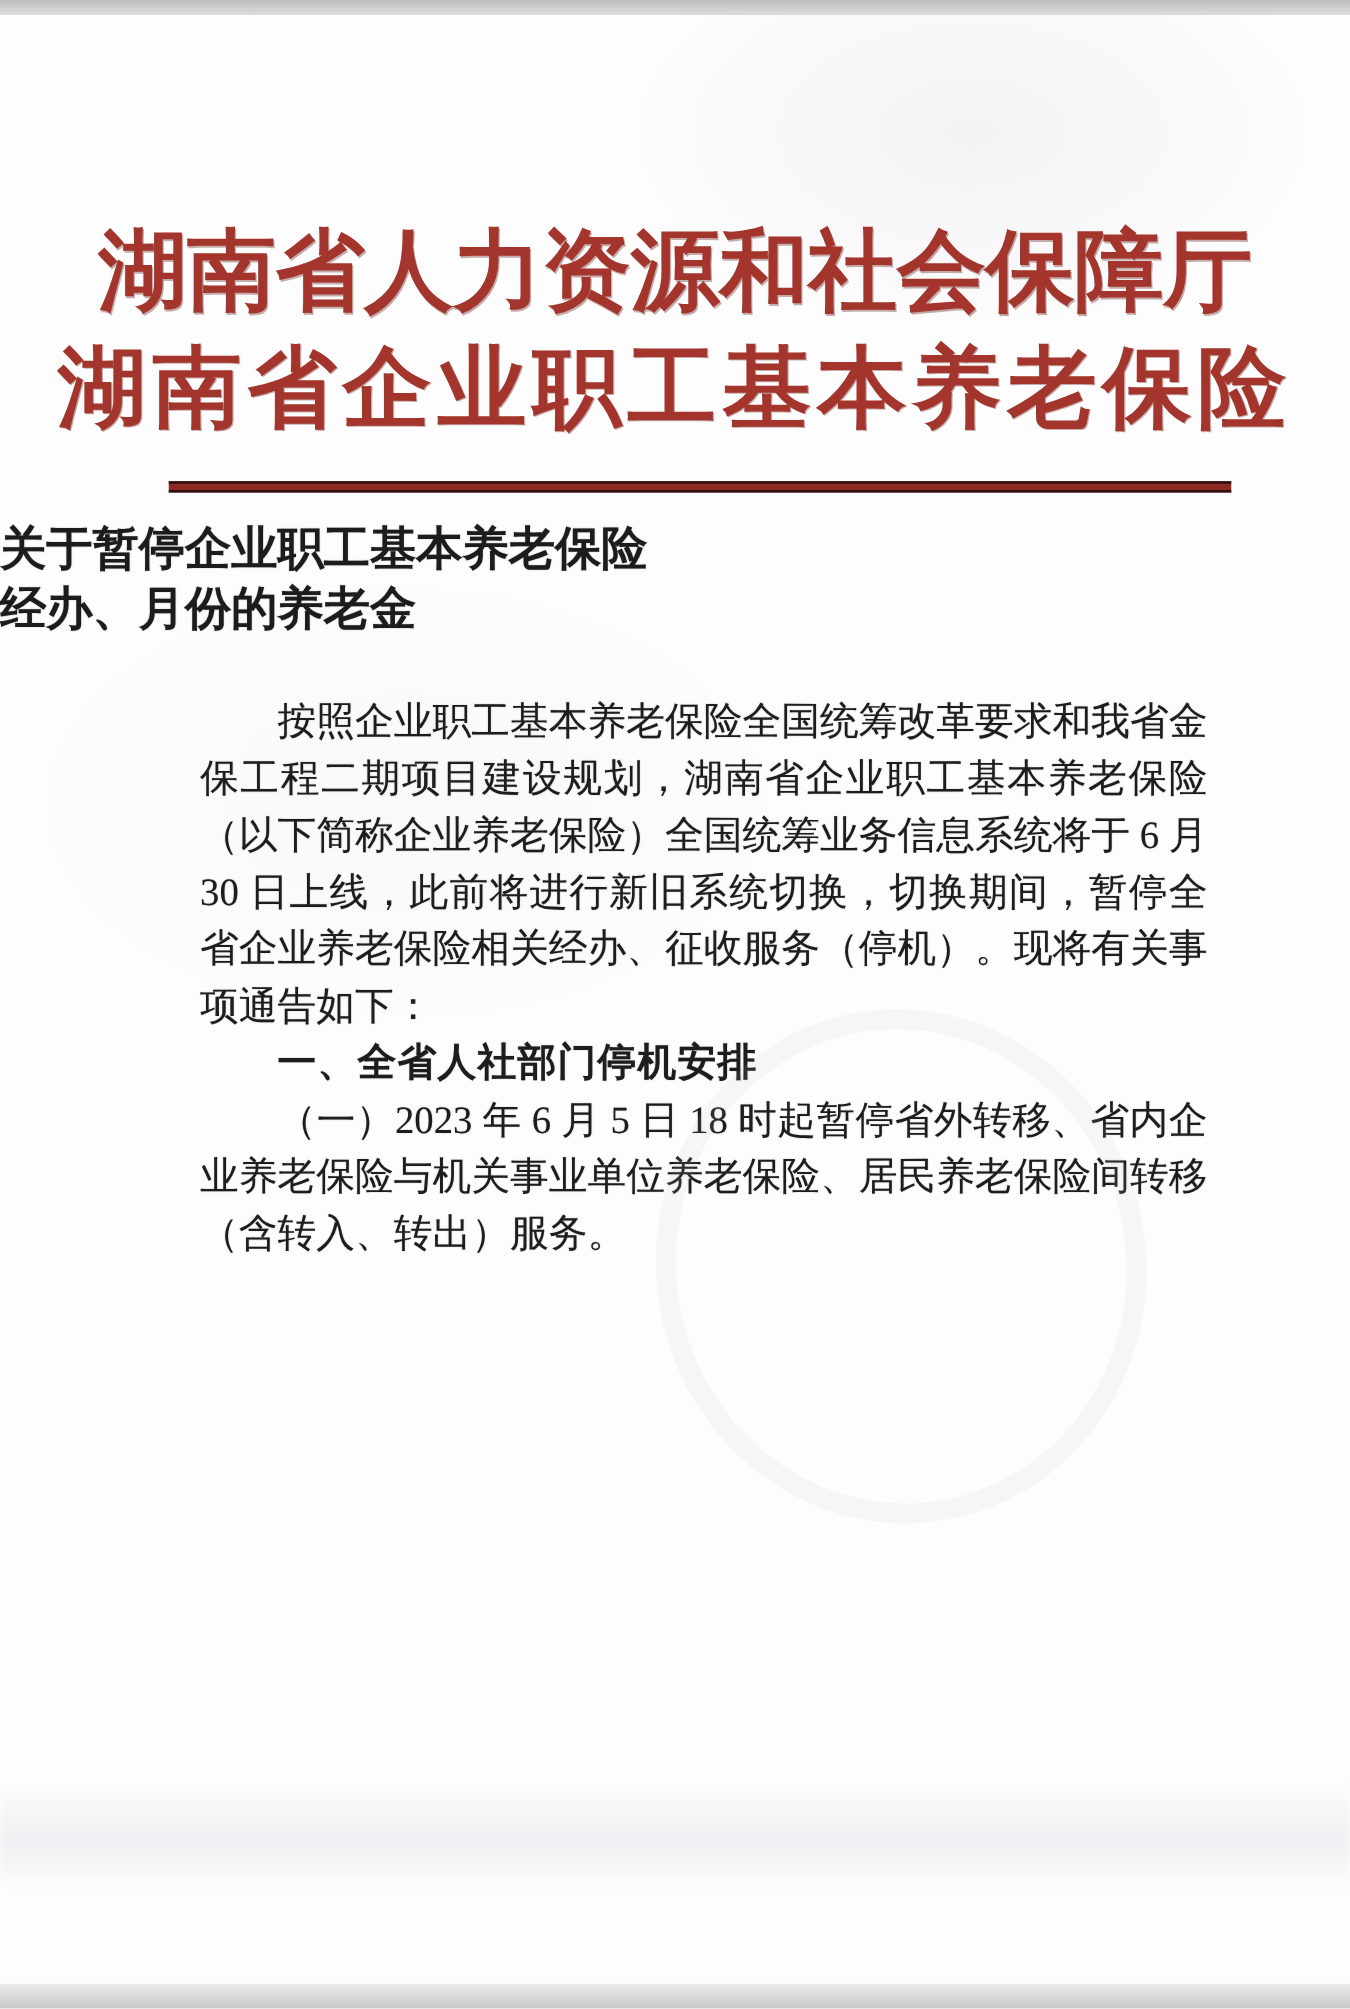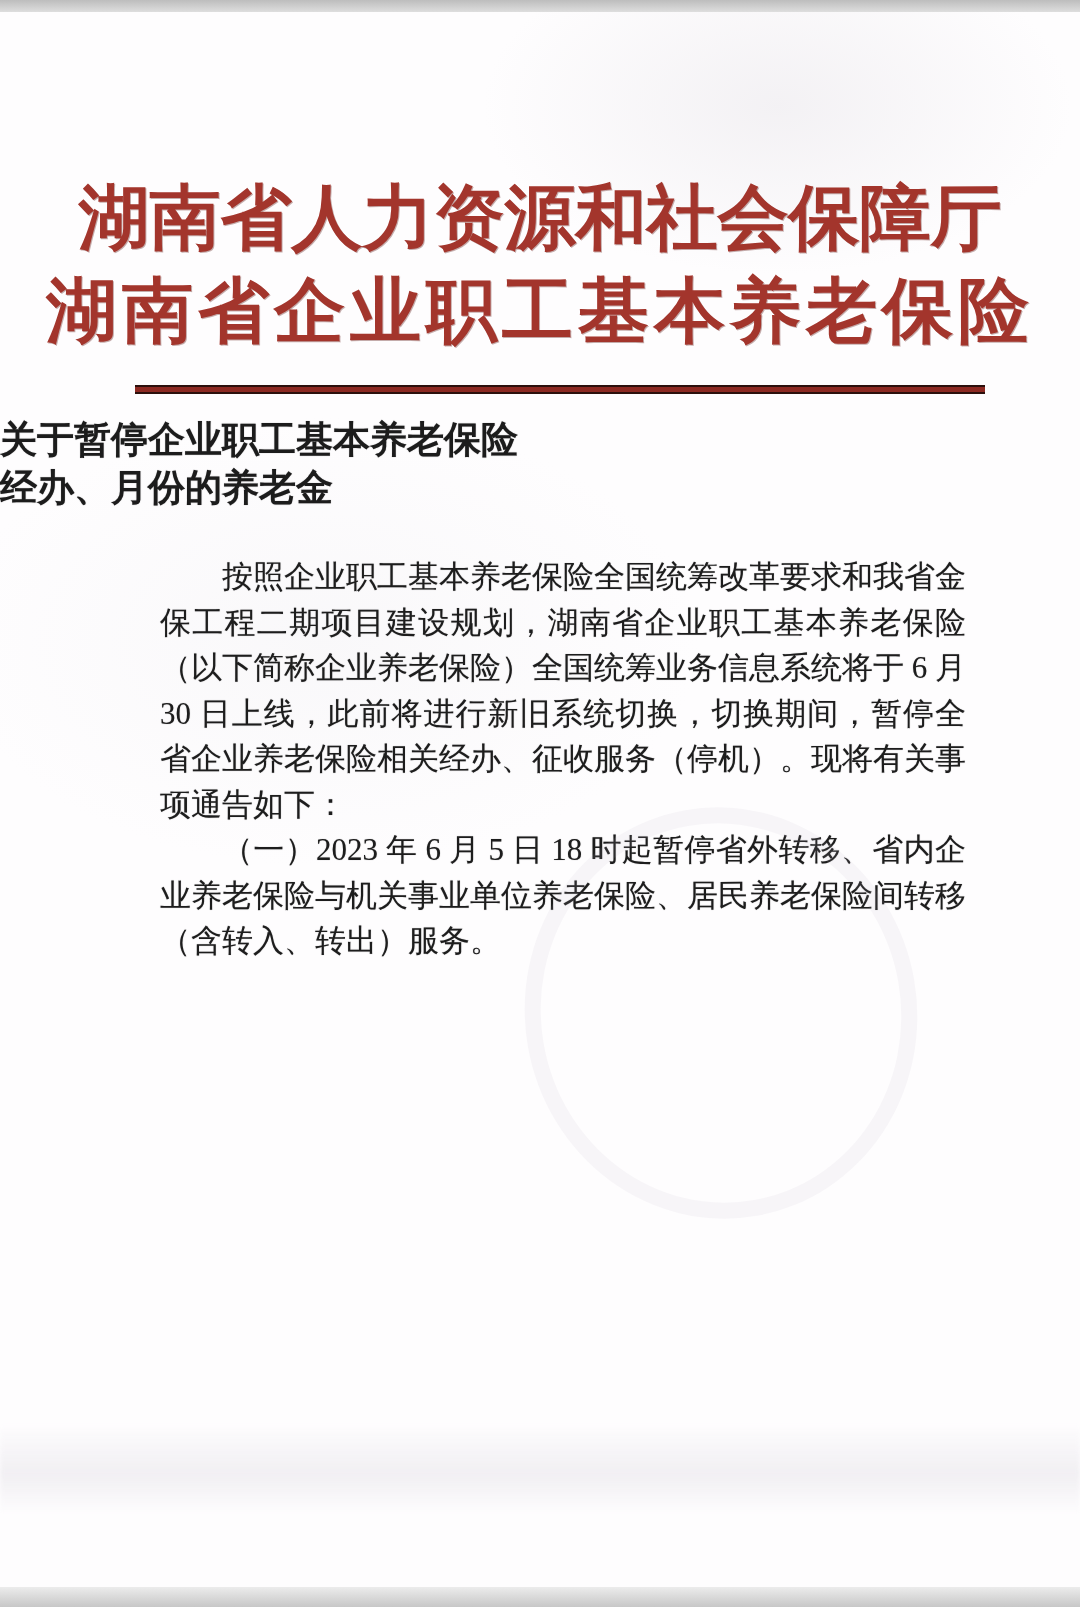--- a/index.html
+++ b/index.html
@@ -145,19 +145,20 @@
 
     <div class="divider"></div>
 
     <div class="doc-title">
       <div>关于暂停企业职工基本养老保险</div>
       <div>经办、月份的养老金</div>
     </div>
 
     <div class="body-text">
       <p>按照企业职工基本养老保险全国统筹改革要求和我省金保工程二期项目建设规划，湖南省企业职工基本养老保险（以下简称企业养老保险）全国统筹业务信息系统将于 6 月 30 日上线，此前将进行新旧系统切换，切换期间，暂停全省企业养老保险相关经办、征收服务（停机）。现将有关事项通告如下：</p>
+      <p class="heading">一、全省人社部门停机安排</p>
       <p>（一）2023 年 6 月 5 日 18 时起暂停省外转移、省内企业养老保险与机关事业单位养老保险、居民养老保险间转移（含转入、转出）服务。</p>
     </div>
 
   </div>
 
   <div class="strip bottom"></div>
 </div>
 
 </body></html>

